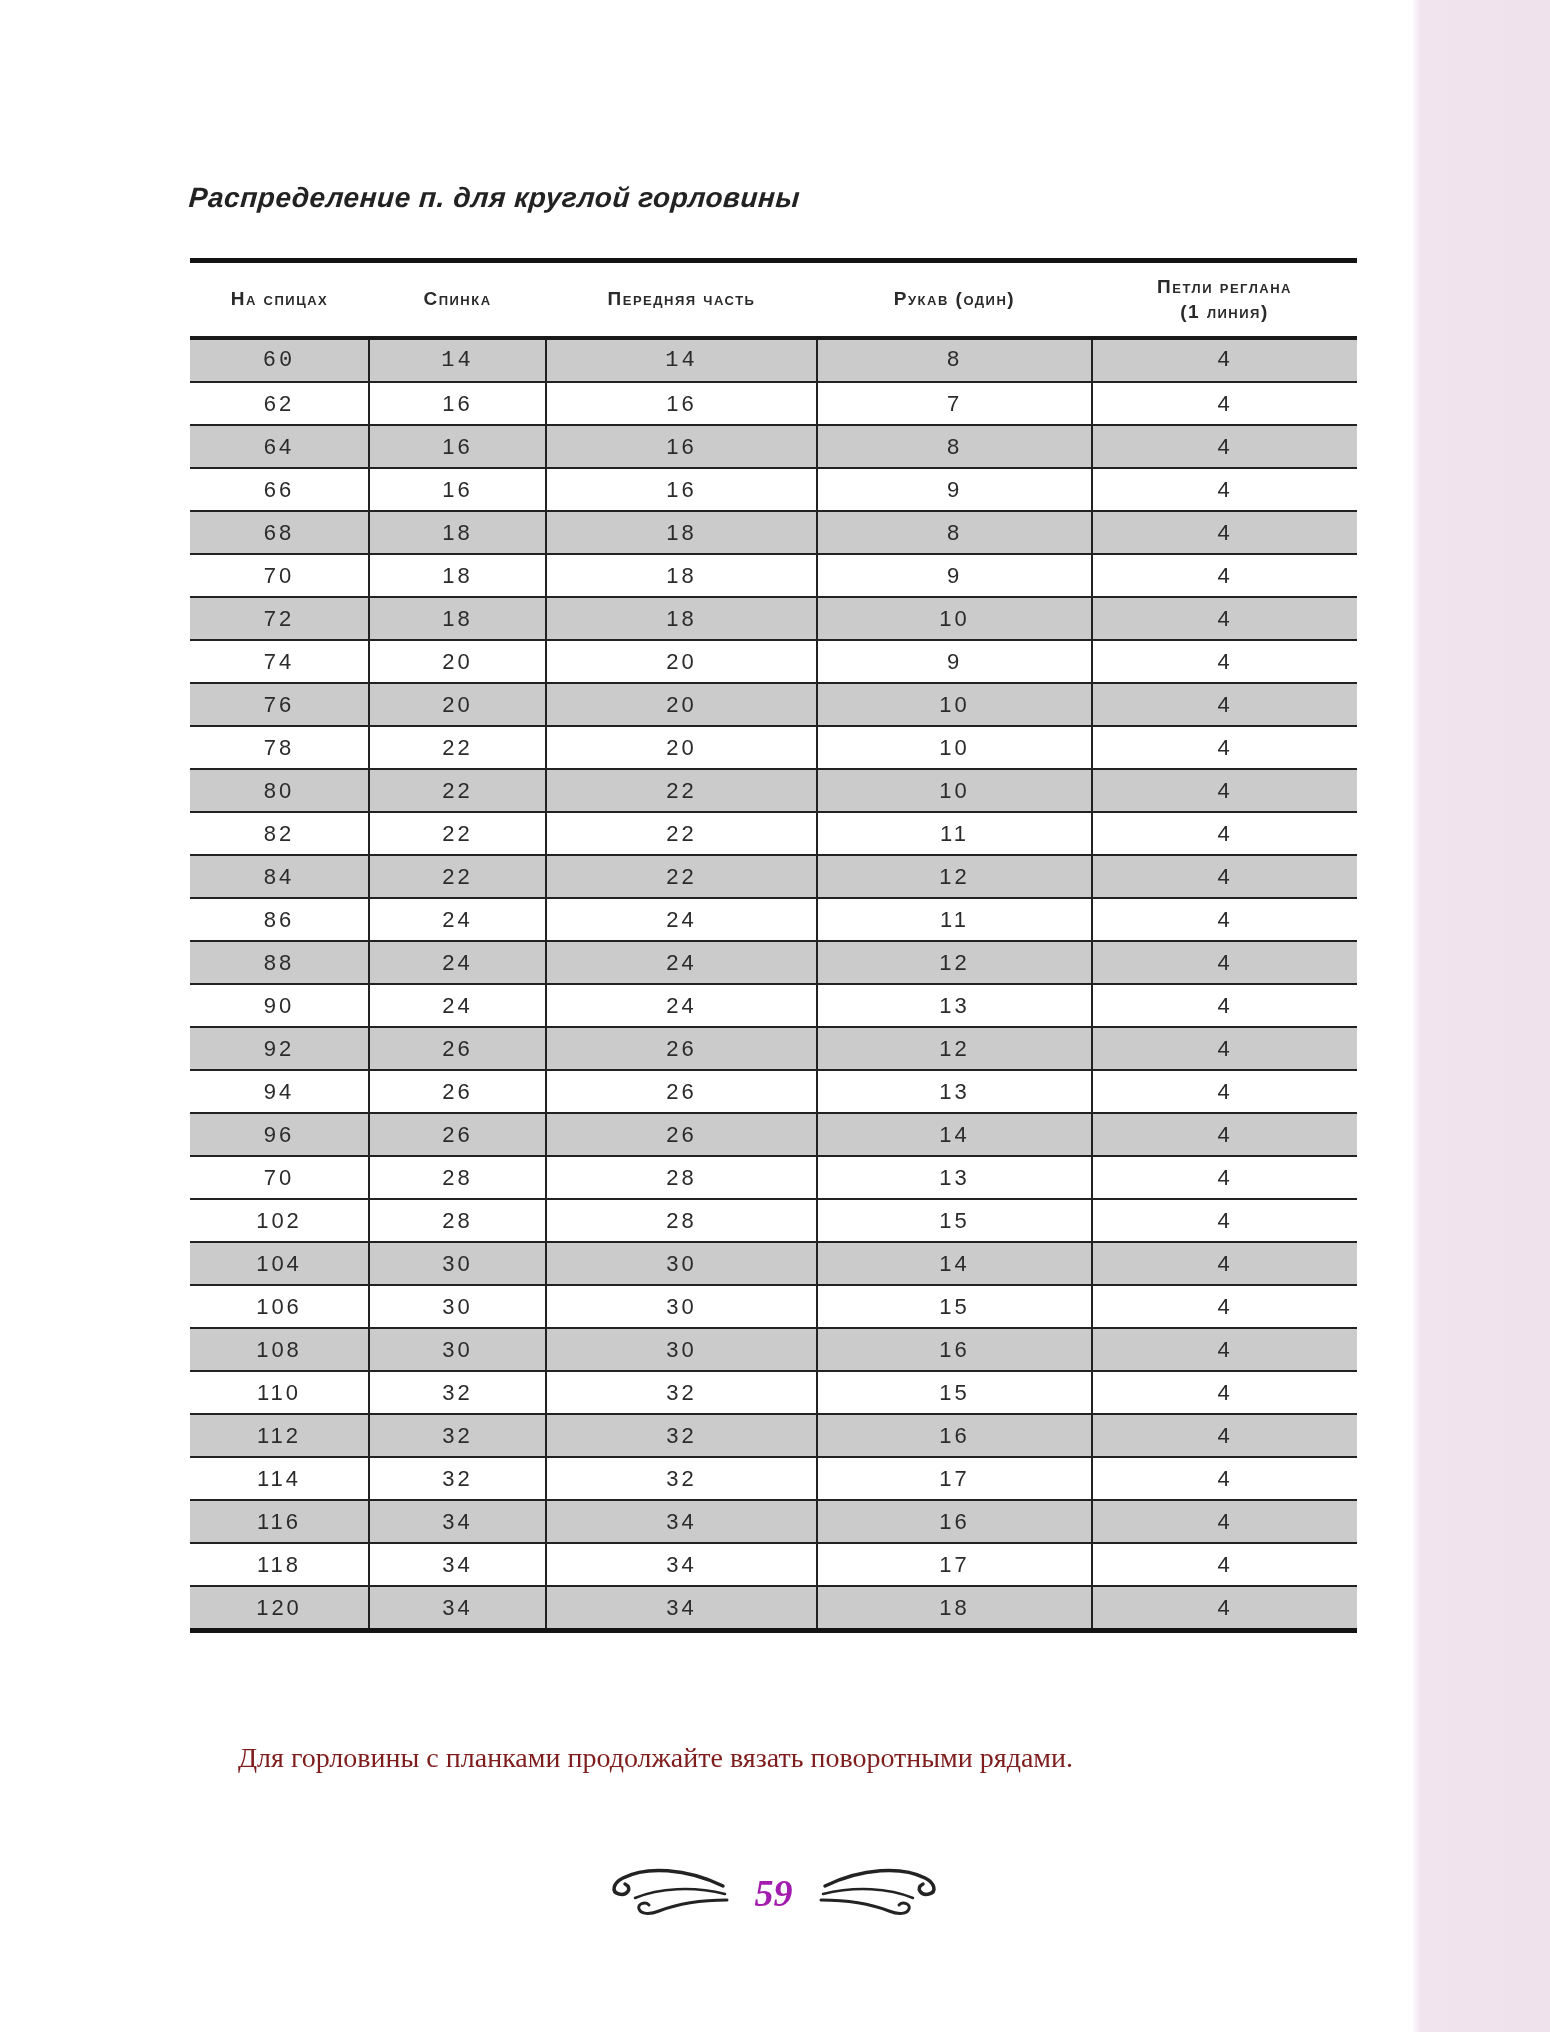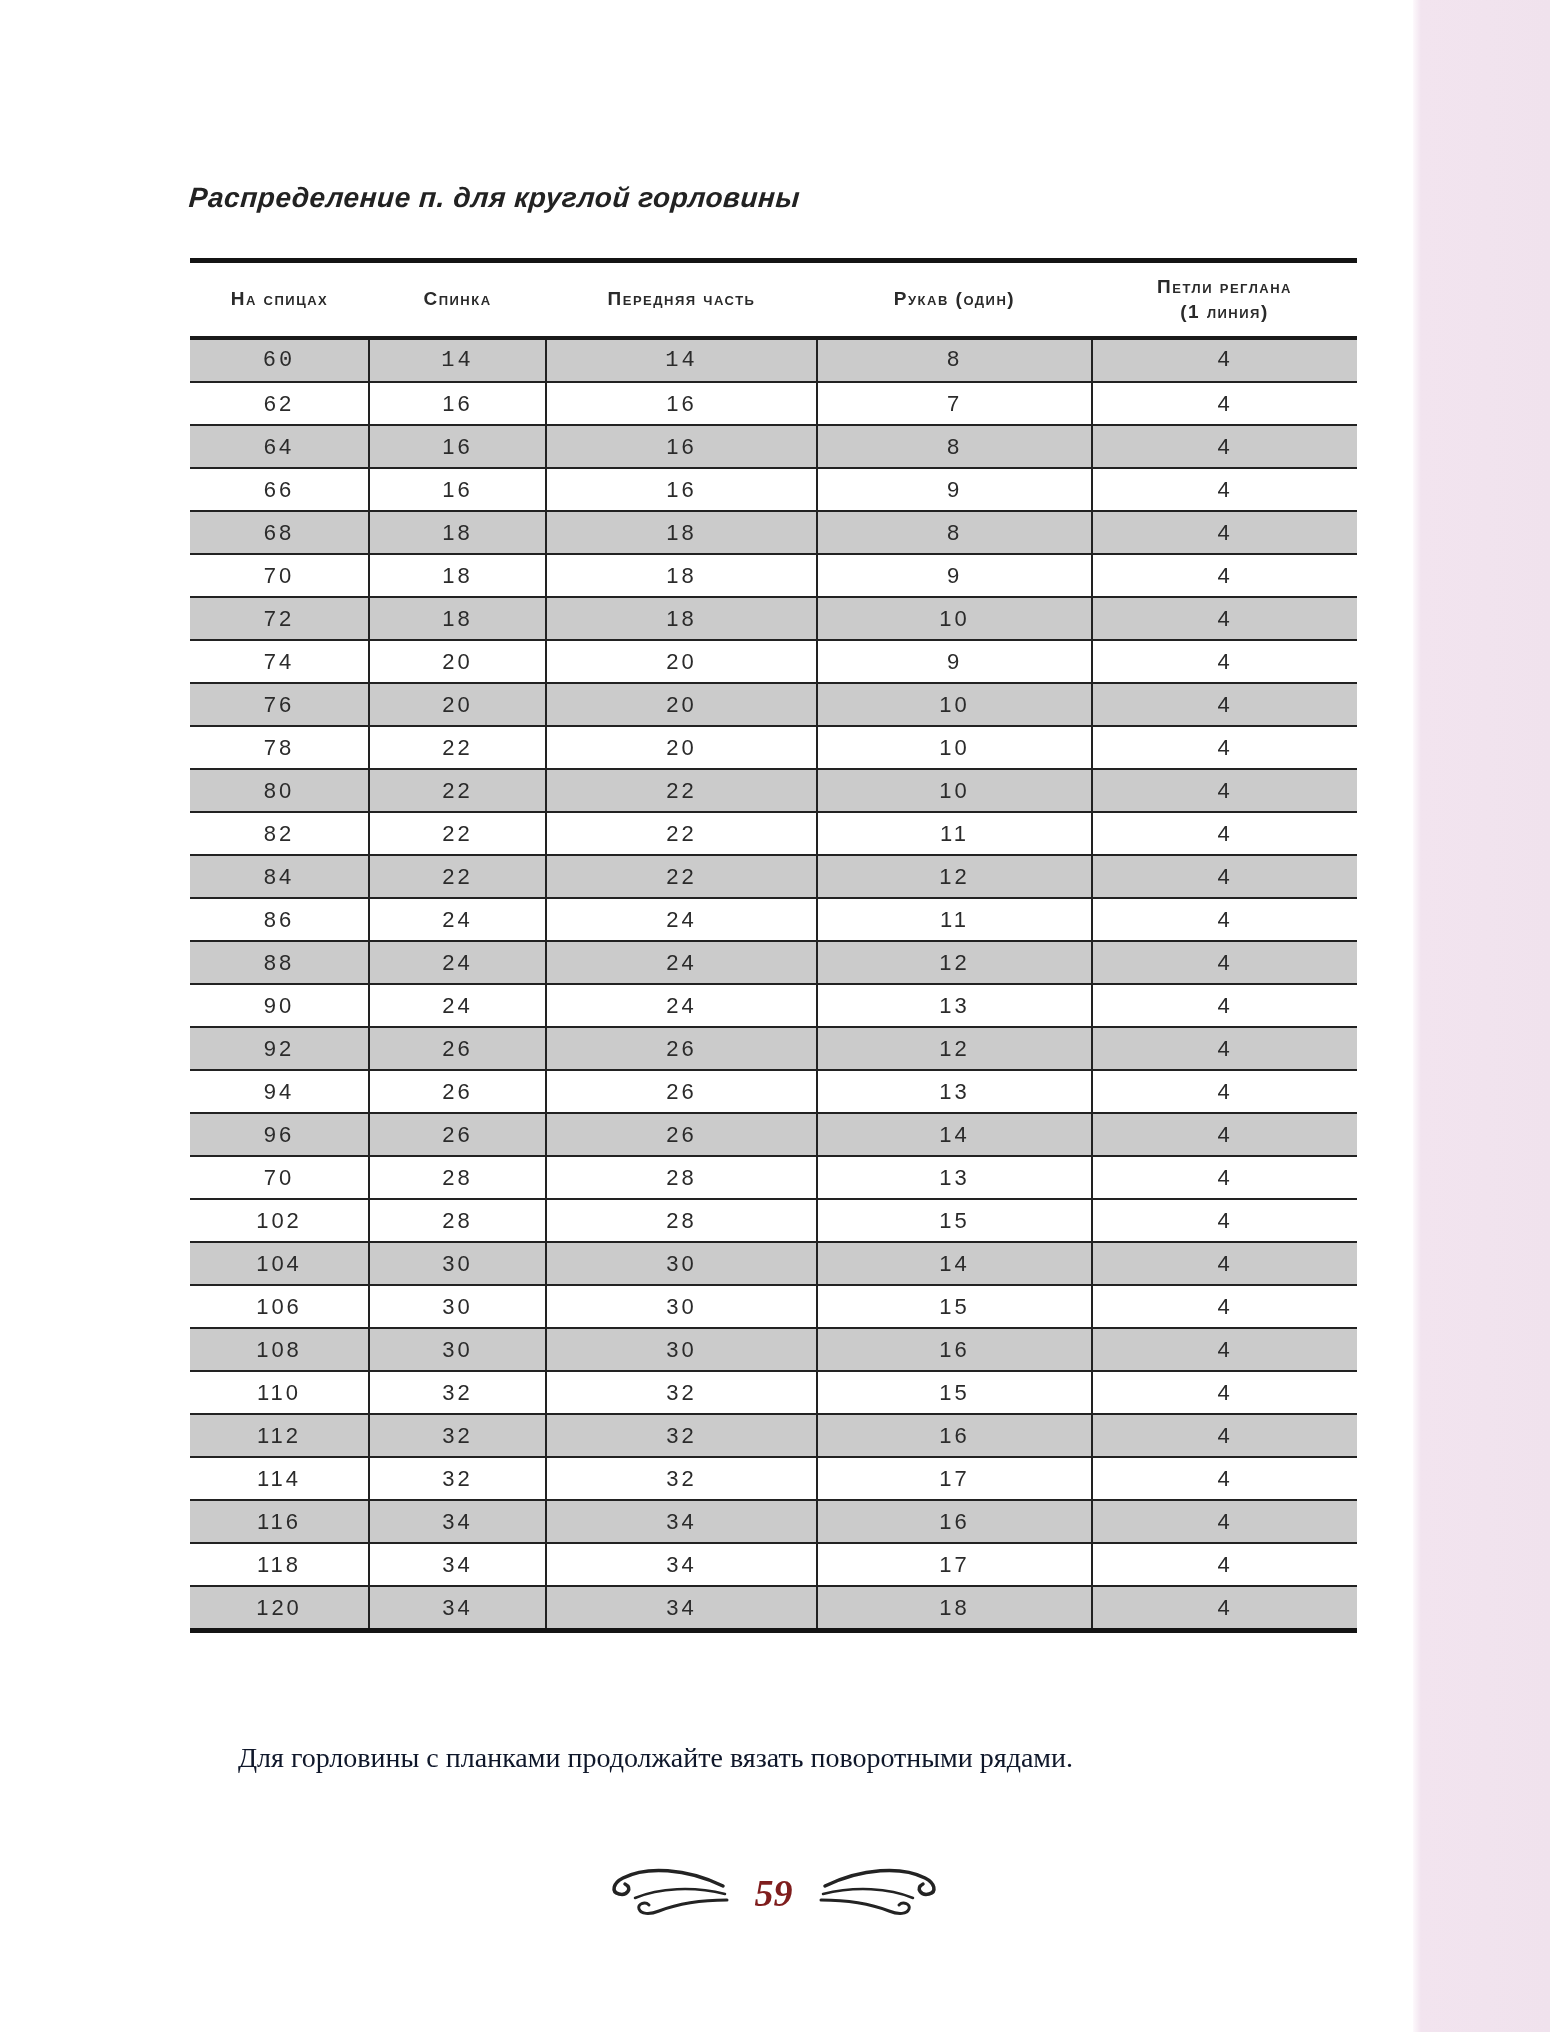--- a/index.html
+++ b/index.html
@@ -32,29 +32,29 @@
     height:41px;padding:0;text-align:center;vertical-align:middle;
     font-size:22px;letter-spacing:3px;color:#2b2b2b;
     border-top:2px solid #222;
   }
   tbody tr:first-child td{border-top:none;font-family:Liberation Mono, monospace;}
   tbody td + td{border-left:2px solid #222;}
   tbody tr.gray td{background:#cbcbcb;}
   tbody tr.white td{background:#ffffff;}
   .note{
     position:absolute;left:238px;top:1742px;margin:0;width:1000px;
-    font-family:"Liberation Serif",serif;font-size:28px;color:#0f172a;
+    font-family:"Liberation Serif",serif;font-size:28px;color:#7f1d1d;
   }
   .pagefoot{
     position:absolute;left:190px;top:1858px;width:1167px;height:70px;
     display:flex;justify-content:center;align-items:center;gap:26px;
   }
   .page-number{
     font-family:"Liberation Serif",serif;font-weight:bold;font-style:italic;
-    font-size:38px;color:#7f1d1d;
+    font-size:38px;color:#a21caf;
   }
   .flourish{width:128px;height:58px;display:block;}
   .flourish path{stroke:#232323;fill:none;stroke-linecap:round;}
 </style>
 </head>
 <body>
 
 <div class="page-root">
 
   <div class="pink-stripe"></div>

